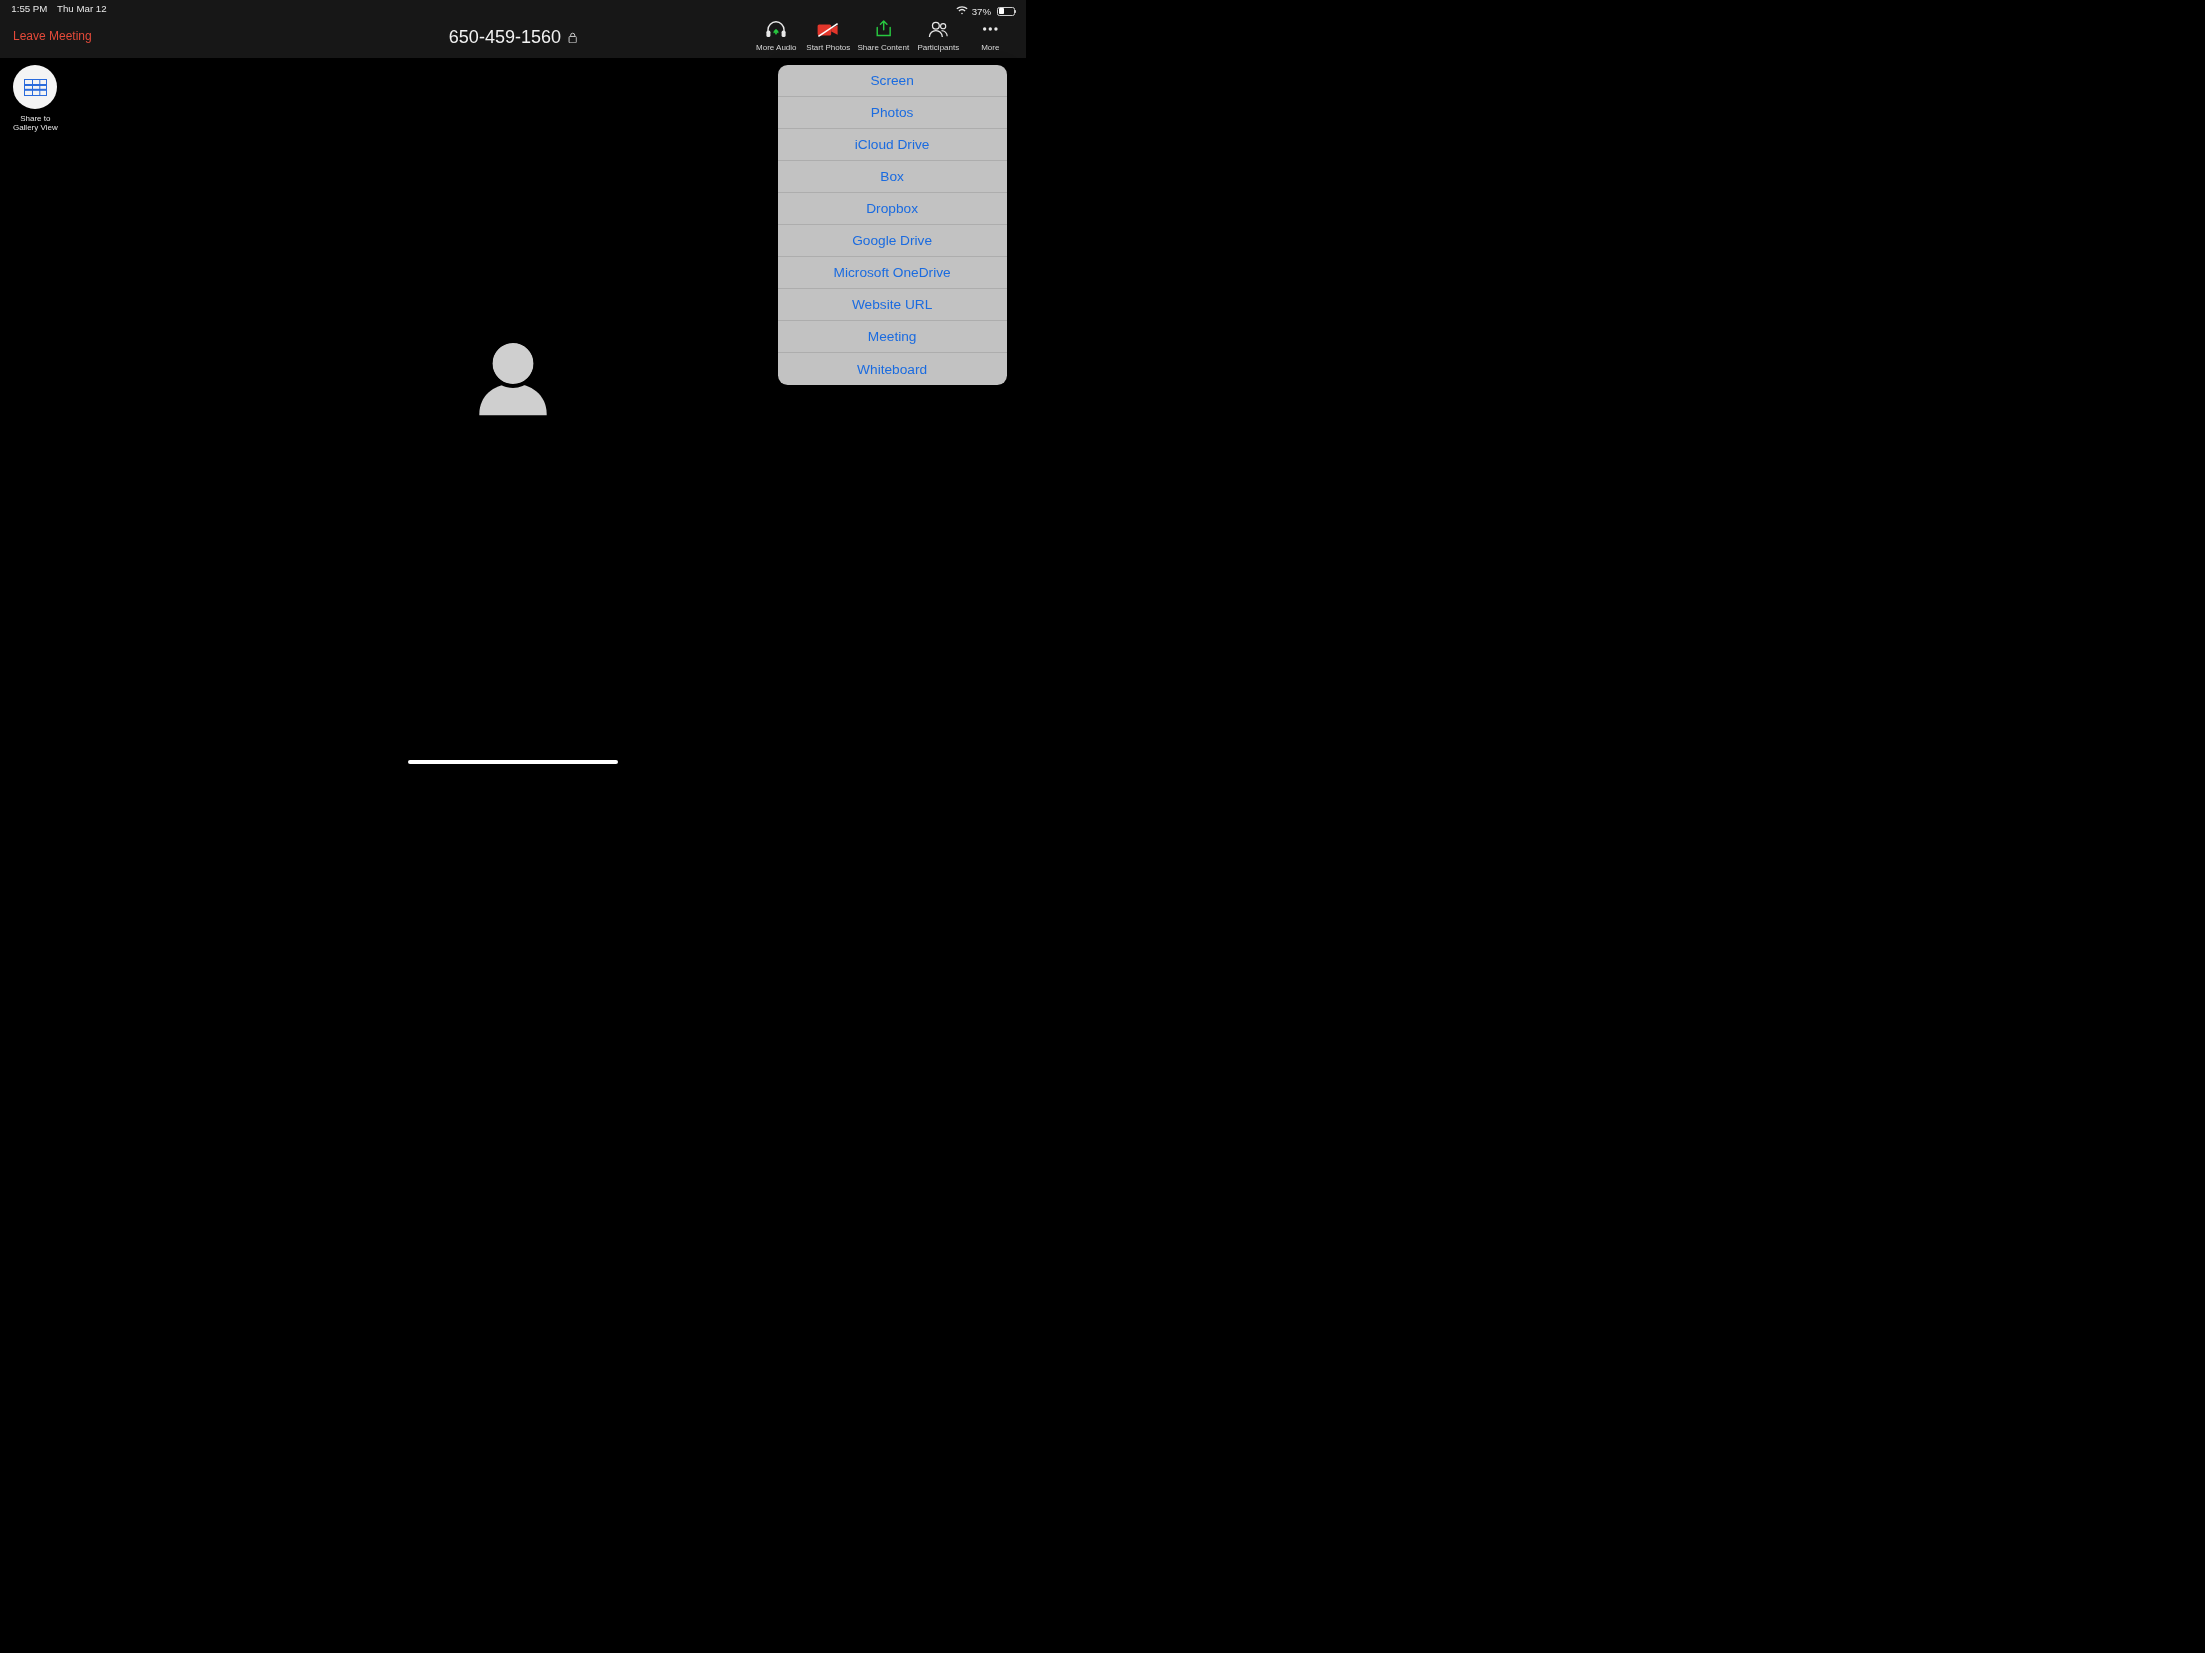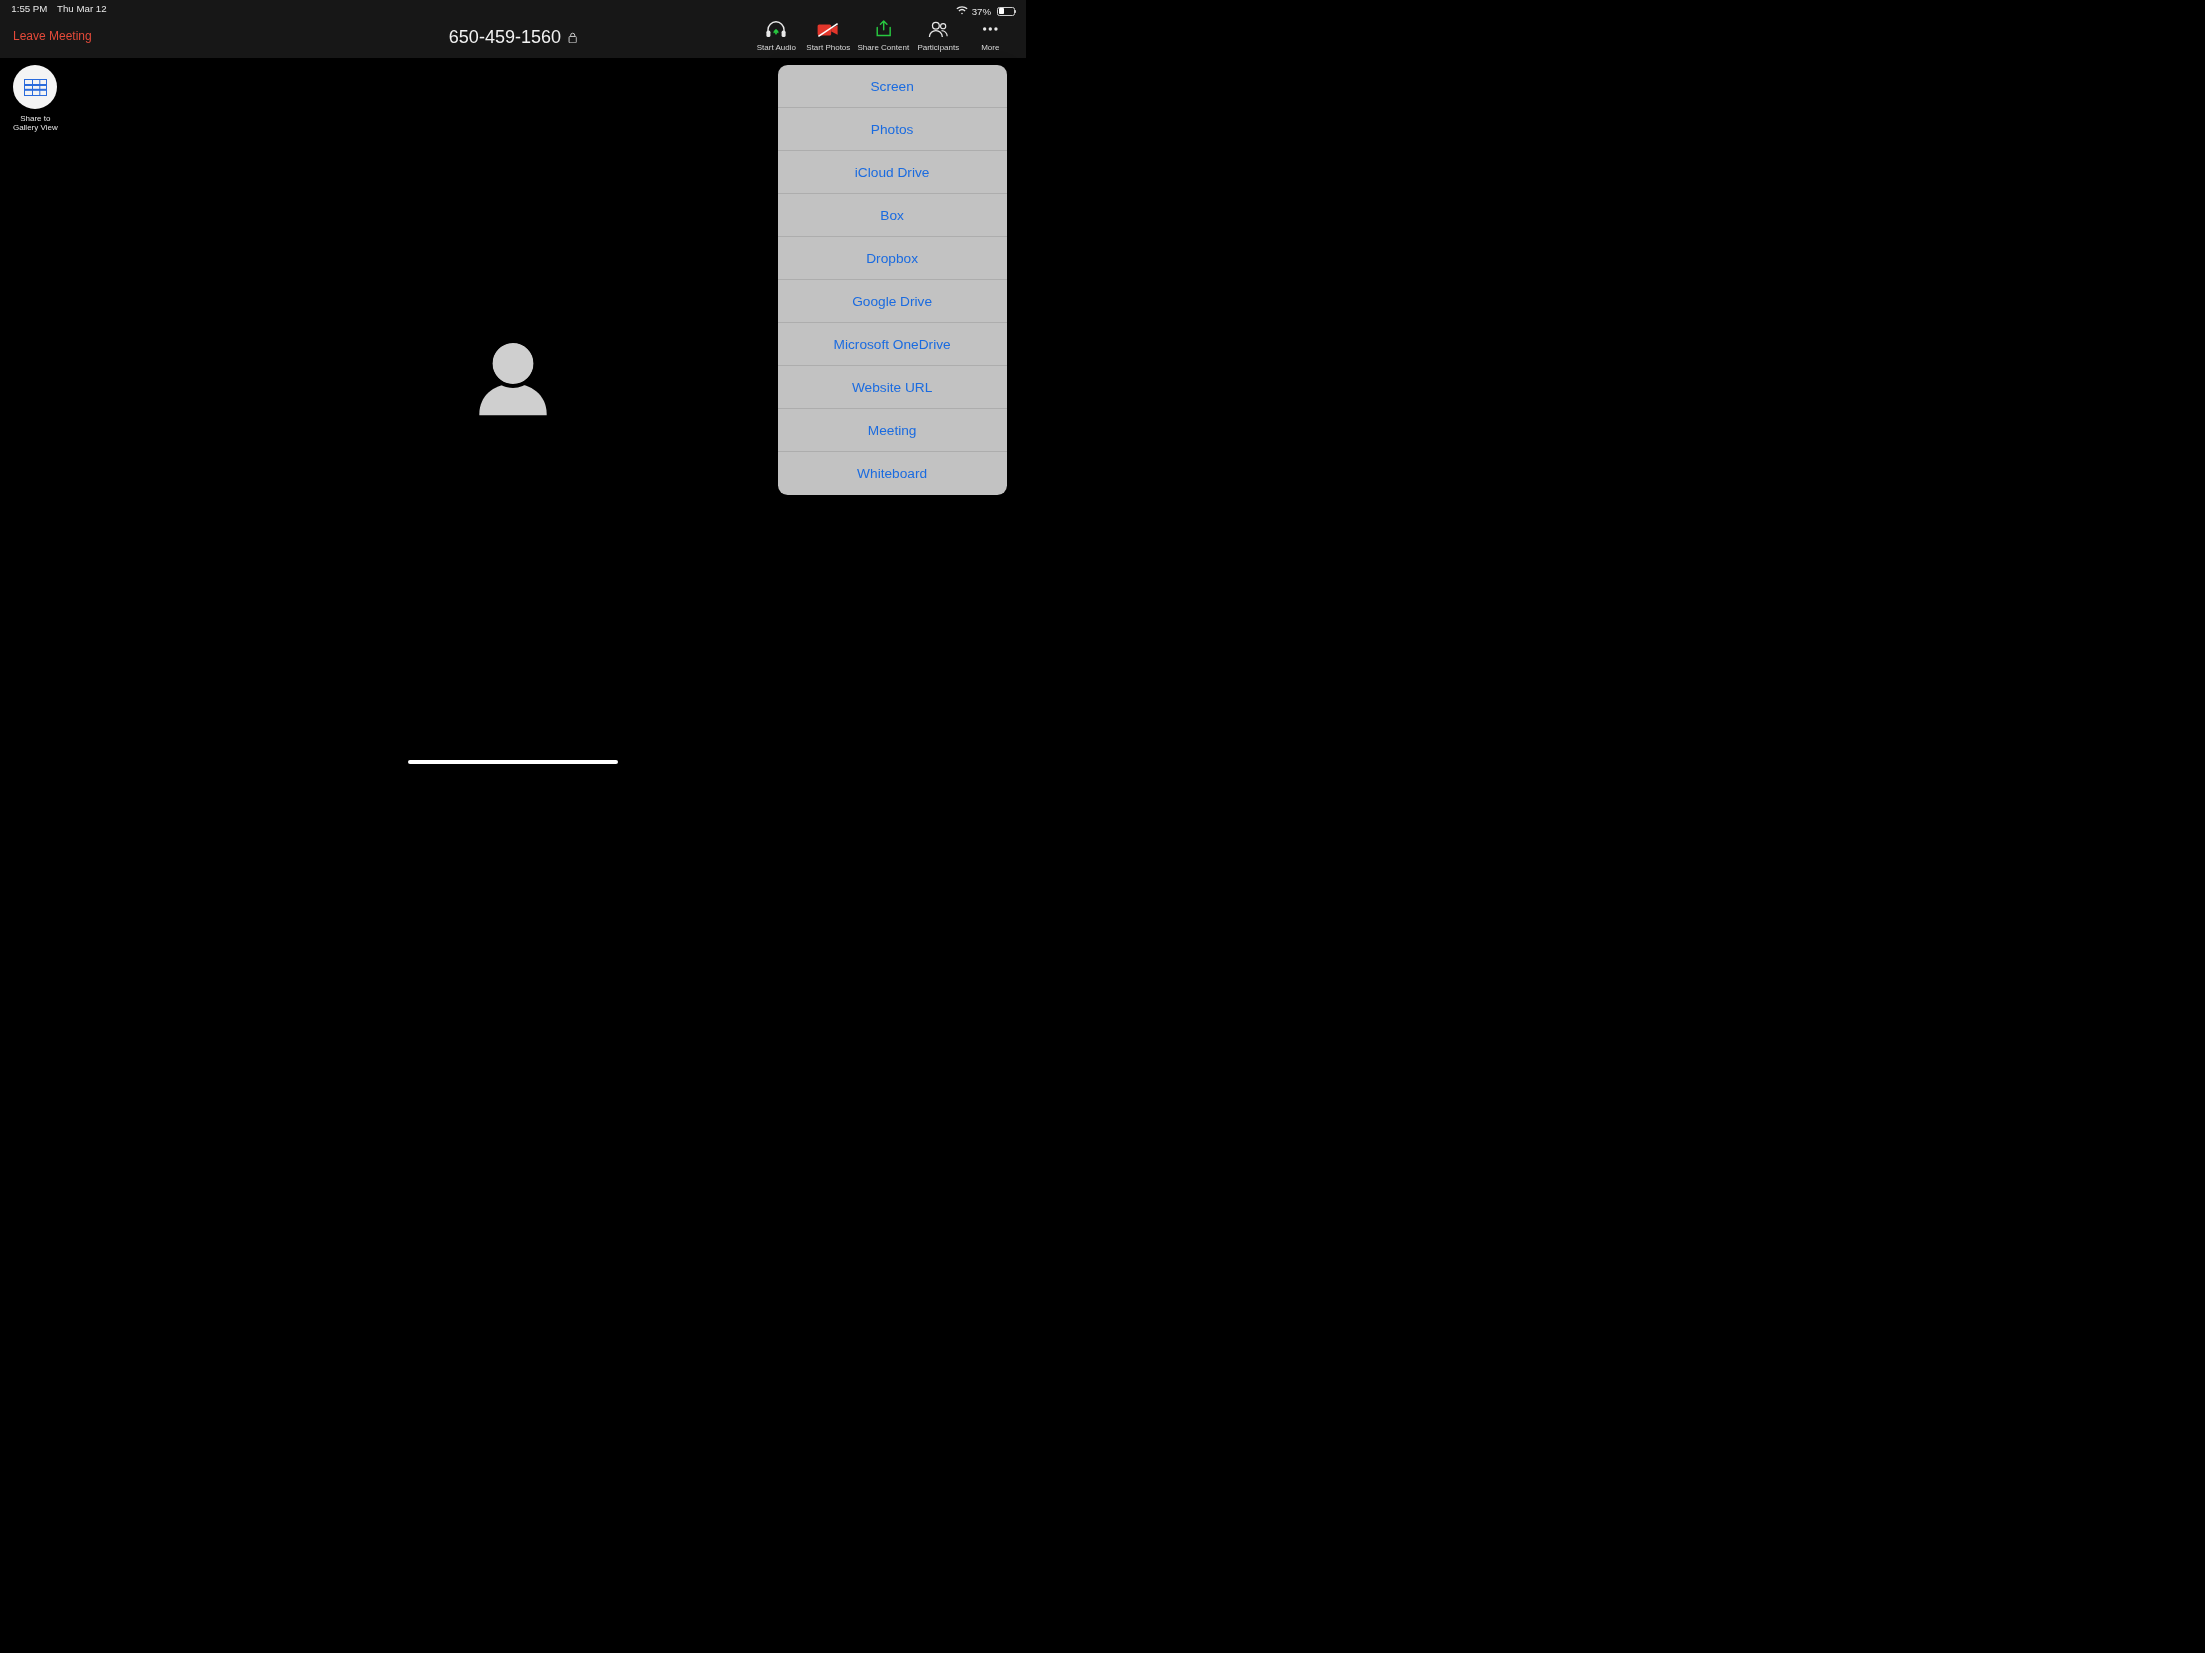--- a/index.html
+++ b/index.html
@@ -127,21 +127,21 @@
   }
   .share-popover::before {
     content: "";
     position: absolute;
     top: -6.5px; left: 119px;
     border-left: 7.3px solid transparent;
     border-right: 7.3px solid transparent;
     border-bottom: 7.3px solid #c2c2c2;
   }
   .share-item {
-    height: 43px;
+    height: 32px;
     display: flex; align-items: center; justify-content: center;
     font-size: 13.7px;
     color: #1a6be0;
     border-bottom: 0.8px solid #adadad;
     cursor: pointer;
   }
   .share-item:last-child { border-bottom: none; }
 
   
   .home-indicator {
@@ -173,21 +173,21 @@
     <div class="tb-item">
       <span>
         <svg width="24" height="18" viewBox="0 0 30 22">
           <path d="M5 15v-3a10 10 0 0120 0v3" fill="none" stroke="#e8e8e8" stroke-width="1.8"></path>
           <rect x="3" y="13" width="5" height="8" rx="2" fill="#e8e8e8"></rect>
           <rect x="22" y="13" width="5" height="8" rx="2" fill="#e8e8e8"></rect>
           <path d="M15 22v-4m0 0l-2.5 2.5M15 18l2.5 2.5" transform="translate(0,-5)" stroke="#28c840" stroke-width="1.6" fill="none" stroke-linecap="round"></path>
           <path d="M15 12l-2.2 2.2M15 12l2.2 2.2M15 12v5" stroke="#28c840" stroke-width="1.6" fill="none" stroke-linecap="round"></path>
         </svg>
       </span>
-      <span class="lbl">Start Audio</span>
+      <span class="lbl">More Audio</span>
     </div>
 
     <div class="tb-item">
       <span>
         <svg width="24" height="16" viewBox="0 0 30 20">
           <rect x="2" y="3" width="17" height="14" rx="2" fill="#e2362b"></rect>
           <path d="M19 8l8-4v12l-8-4z" fill="#e2362b"></path>
           <line x1="3" y1="18" x2="27" y2="2" stroke="#fff" stroke-width="2"></line>
         </svg>
       </span>

